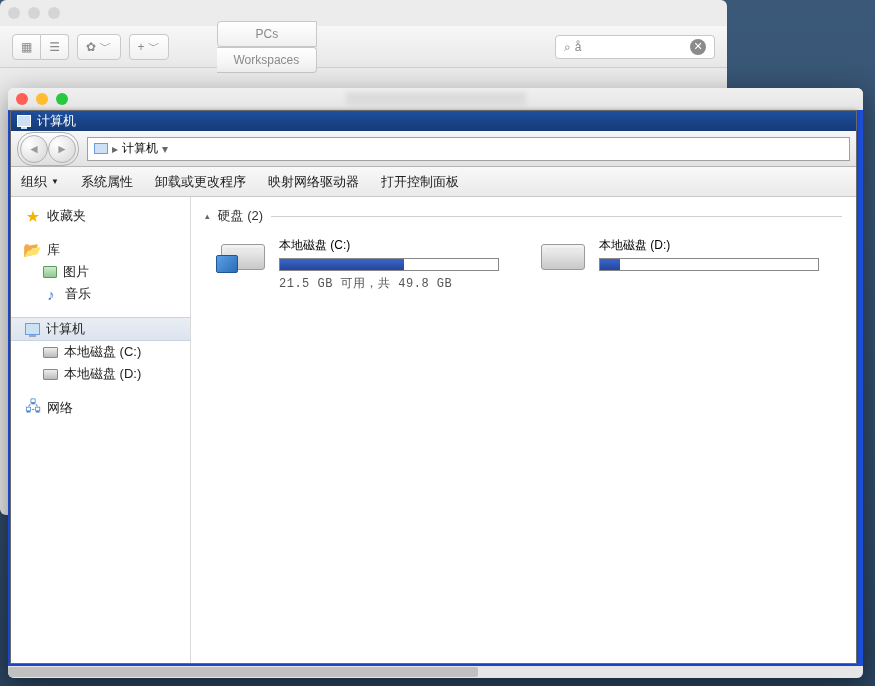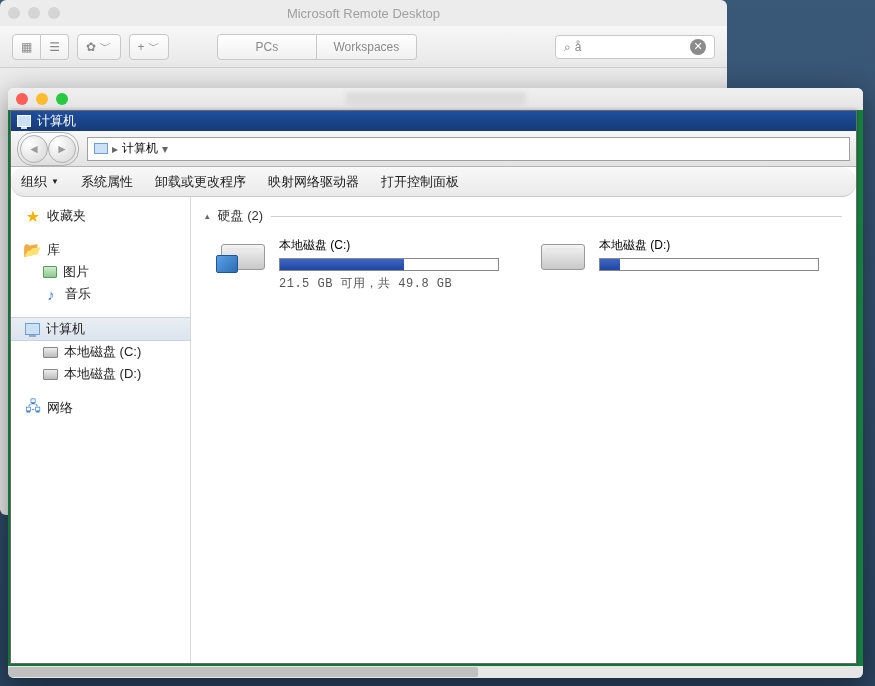--- a/index.html
+++ b/index.html
@@ -45,21 +45,21 @@
       height: 26px;
       border: 1px solid #c8c8c8;
       border-radius: 4px;
       background: linear-gradient(#fff,#f0f0f0);
       display: flex; align-items: center; justify-content: center;
       padding: 0 8px; color: #8a8a8a; font-size: 12px;
     }
     .mac-seg { display: flex; }
     .mac-seg .mac-btn:first-child { border-radius: 4px 0 0 4px; }
     .mac-seg .mac-btn:last-child { border-radius: 0 4px 4px 0; border-left: none; }
-    .mac-tab-seg { margin-left: 40px; }
+    .mac-tab-seg { margin-left: 40px; flex-direction: column; }
     .mac-tab-seg .mac-btn { min-width: 100px; }
     .mac-search {
       margin-left: auto; display: flex; align-items: center;
       height: 24px; border: 1px solid #c8c8c8; border-radius: 4px;
       padding: 0 8px; background: #fff; color: #8a8a8a; gap: 4px;
       width: 160px;
     }
     .mac-clear {
       margin-left: auto;
       width: 16px; height: 16px; border-radius: 50%;
@@ -93,21 +93,21 @@
       position: absolute; left: 50%; transform: translateX(-50%);
       width: 180px; height: 14px;
       background: #dcdcdc;
       filter: blur(2px);
       border-radius: 2px;
     }
 
     
     .win-inner {
       flex: 1;
-      background: #15803d;
+      background: #1d4ed8;
       display: flex; flex-direction: column;
       position: relative;
     }
     .scroll-h {
       position: absolute; left: 0; right: 0; bottom: 0; height: 12px;
       background: #e6e6e6;
     }
     .scroll-h .thumb {
       position: absolute; top: 1px; bottom: 1px; left: 0; width: 470px;
       background: #c0c0c0; border-radius: 2px;
@@ -162,21 +162,21 @@
     }
     .addr-box .pc-ico-sm {
       width: 14px; height: 11px; background: #cde1f6; border: 1px solid #6a9fde;
     }
     .addr-box .drop { color: #666; }
 
     .cmd-bar {
       height: 30px; border-bottom: 1px solid #c8c8c8;
       background: linear-gradient(#f8f8f8,#eaeaea);
       display: flex; align-items: center; padding: 0 10px; gap: 22px;
-      font-size: 13px; color: #222; border-radius: 14px;
+      font-size: 13px; color: #222;
     }
     .cmd-item { display: flex; align-items: center; gap: 4px; }
     .cmd-item .tri { font-size: 8px; }
 
     .content-row { flex: 1; display: flex; min-height: 0; }
     .sidebar {
       width: 180px; border-right: 1px solid #d9d9d9;
       padding: 8px 0;
       font-size: 13px;
       color: #222;
@@ -255,21 +255,20 @@
 </head>
 <body>
 
 <div class="mac-win">
   <div class="mac-titlebar">
     <div class="mac-traffic">
       <div class="mac-dot"></div>
       <div class="mac-dot"></div>
       <div class="mac-dot"></div>
     </div>
-    <div class="mac-title">Microsoft Remote Desktop</div>
   </div>
   <div class="mac-toolbar">
     <div class="mac-seg">
       <div class="mac-btn">
         <span>▦</span>
       </div>
       <div class="mac-btn">
         <span>☰</span>
       </div>
     </div>

